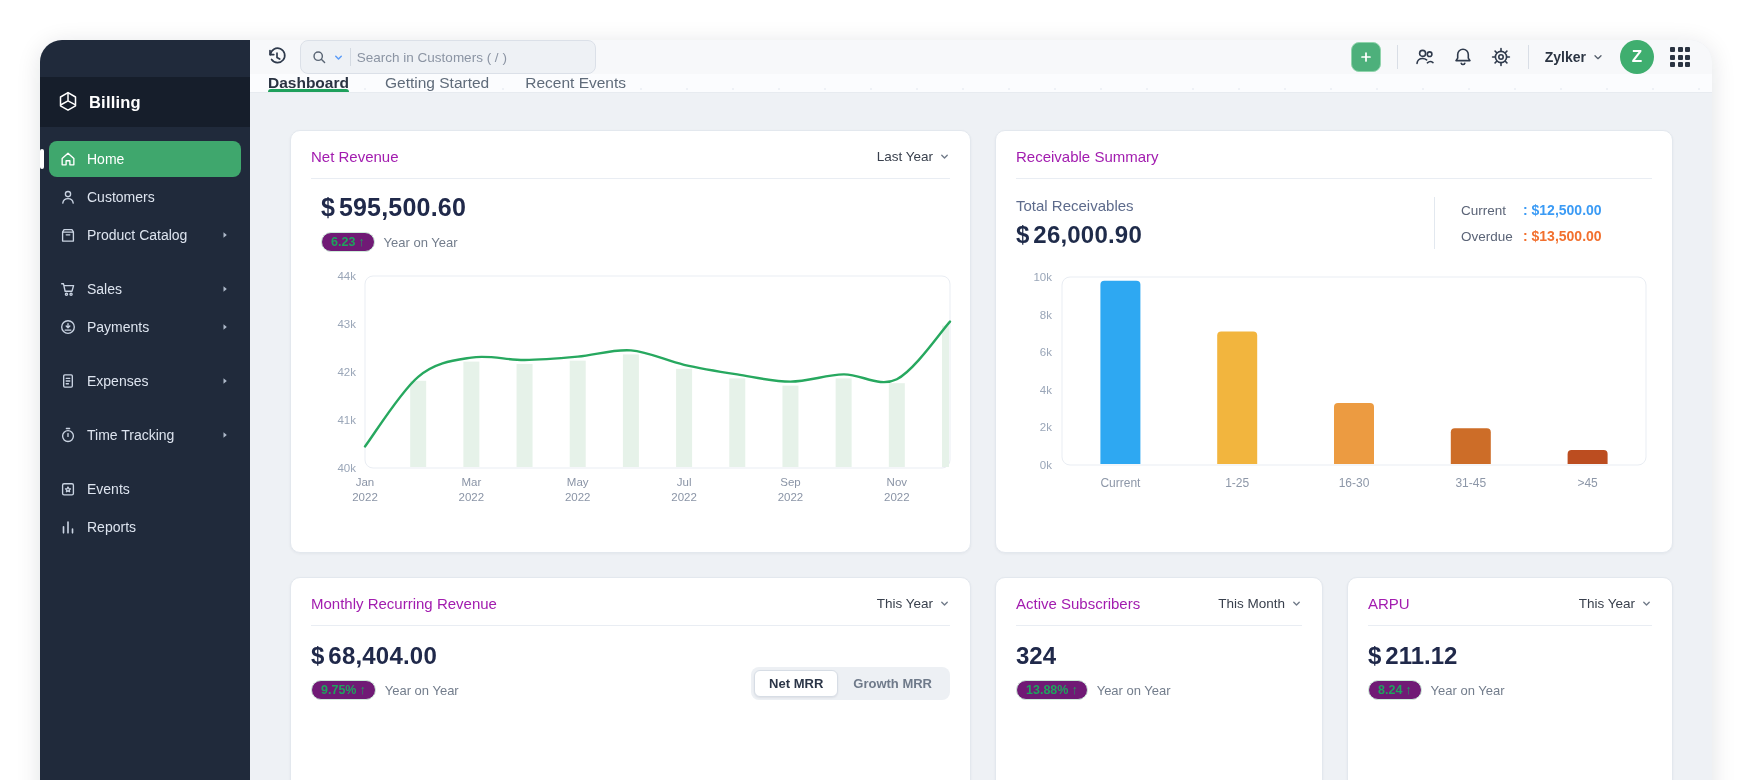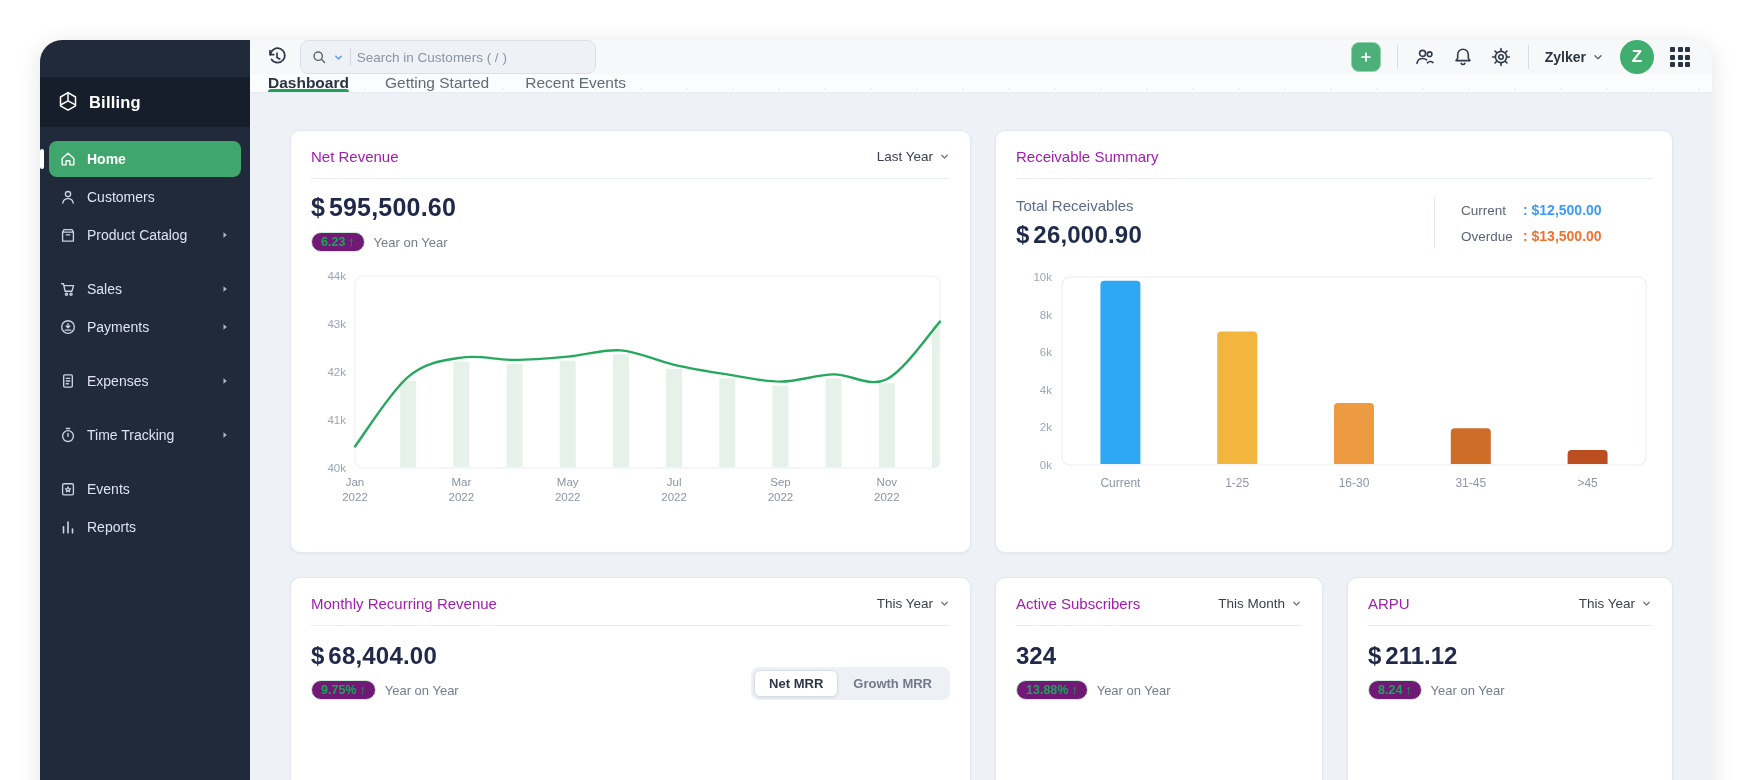--- a/index.html
+++ b/index.html
@@ -11,21 +11,21 @@
             box-shadow:0 4px 24px rgba(15,23,42,.12); background:#eef1f5; }
 
   
   .sidebar { width:210px; background:#202a3b; color:#dfe6f0; flex:0 0 210px; display:flex; flex-direction:column; }
   .side-logo { height:50px; background:#161e2b; display:flex; align-items:center; gap:9px; padding:0 16px;margin-top:37px; }
   .side-logo .brand { color:#fff; font-size:16.5px; font-weight:700; letter-spacing:.2px; }
   .nav { padding:12px 0 20px; }
   .nav-item { display:flex; align-items:center; gap:10px; height:36px; margin:2px 9px; padding:0 10px;
               border-radius:8px; font-size:14px; color:#dde4ef; cursor:pointer; position:relative; }
   .nav-item.gap { margin-top:18px; }
-  .nav-item.active { background:#3fa76d; color:#ffffff; font-weight:700; }
+  .nav-item.active { background:#3fa76d; color:#ffffff; font-weight:400; }
   .nav-item.active::before { content:""; position:absolute; left:-9px; top:8px; bottom:8px; width:4px;
                              background:#fff; border-radius:3px; }
   .nav-item .icn { width:18px; height:18px; display:inline-flex; color:#c9d3e2; flex:0 0 18px; }
   .nav-item.active .icn { color:#fff; }
   .nav-item .exp { margin-left:auto; width:12px; height:12px; color:#aeb9c9; display:inline-flex; }
 
   
   .main { flex:1; min-width:0; display:flex; flex-direction:column; background:#eef1f5; }
 
   .topbar { height:50px; background:#f7f8fa; display:flex; align-items:center; padding:0 22px 0 16px; gap:12px; }
@@ -70,21 +70,21 @@
   .card-hr { height:1px; background:#e9edf3; margin:0 20px; }
 
   .amount { font-size:25px; font-weight:600; color:#20294a; letter-spacing:.2px; }
   .amount::first-letter { letter-spacing:4px; }
   .badge-row { display:flex; align-items:center; gap:9px; margin-top:10px; }
   .badge { display:inline-flex; align-items:center; gap:3px; background:#701a75; border:1px solid #cdecd9;
            color:#1ea35d; border-radius:11px; padding:2px 9px; font-size:12.5px; font-weight:700; }
   .yoy { font-size:13px; color:#737d8c; }
 
   .nr-card { width:681px; height:423px; flex:0 0 681px; }
-  .nr-body { padding:14px 20px 0; }
+  .nr-body { padding:14px 30px 0; }
   .rs-card { flex:1; height:423px; }
   .rs-body { padding:18px 20px 0; }
   .rs-top { display:flex; align-items:stretch; }
   .rs-total-label { font-size:15px; color:#5d6b8c; }
   .rs-total { font-size:24px; font-weight:600; color:#1f2b4a; margin-top:7px; letter-spacing:.2px; }
   .rs-total::first-letter { letter-spacing:4px; }
   .rs-legend { margin-left:auto; border-left:1px solid #e2e8ef; padding-left:26px; display:flex;
                flex-direction:column; justify-content:center; gap:10px; min-width:218px; }
   .rs-line { display:flex; align-items:center; font-size:13.5px; color:#5b6477; }
   .rs-line .lbl { width:62px; }

